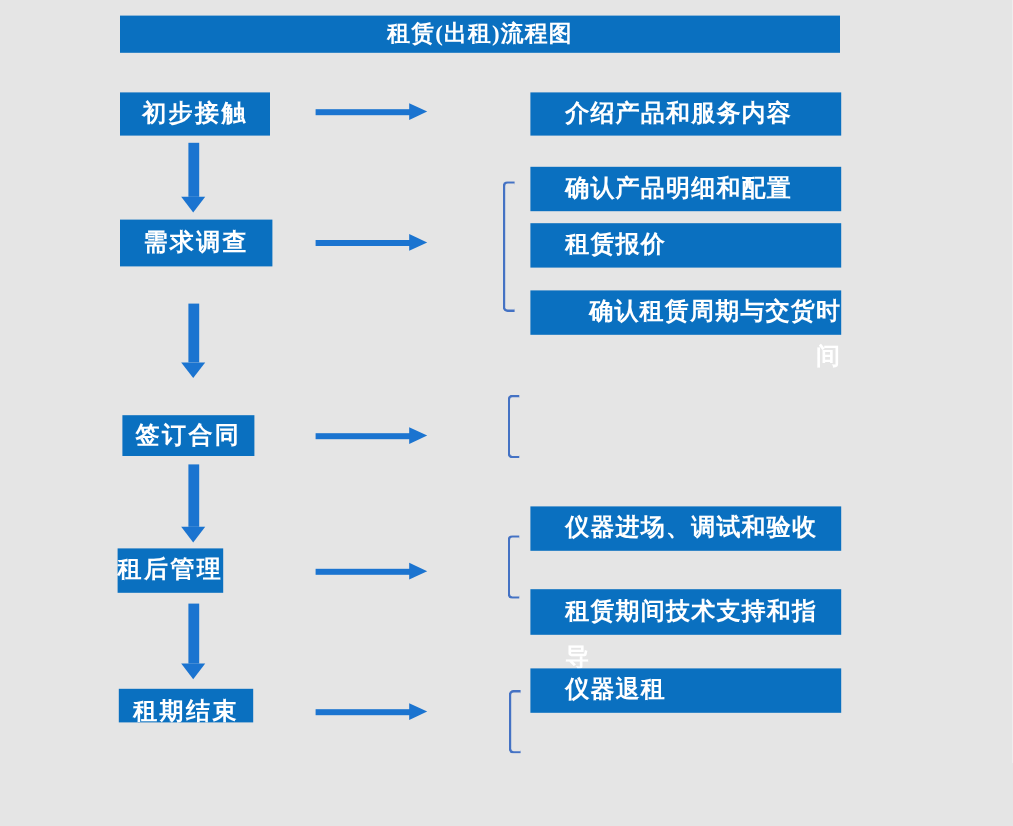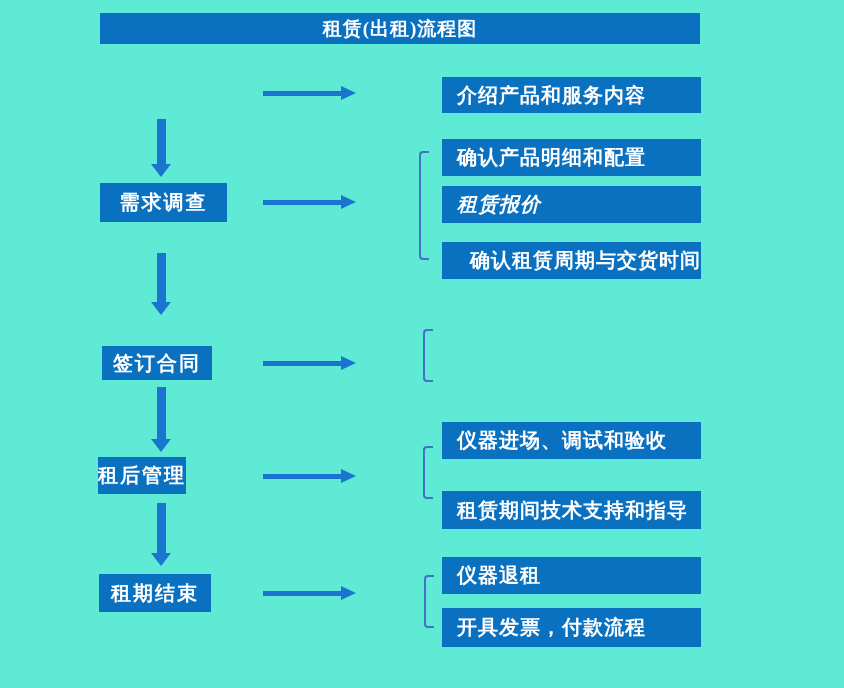--- a/index.html
+++ b/index.html
@@ -1,43 +1,43 @@
 <!DOCTYPE html>
 <html style="--box-blue: #0a70c0; --arrow-blue: #1b74d0; --bracket-blue: #4472c4; --text-white: #ffffff;"><head>
 <meta charset="utf-8">
 <style>
   html,body{margin:0;padding:0;background:#ffffff;}
   .canvas{
-    position:relative;width:844px;height:688px;background:#5eead4;overflow:hidden;
+    position:relative;width:844px;height:688px;background:#e5e5e5;overflow:hidden;
     font-family:"Liberation Serif","DejaVu Serif",serif;
   }
   .box{
     position:absolute;
     background:var(--box-blue,#0a70c0);
     color:var(--text-white,#ffffff);
     font-weight:bold;
     box-sizing:border-box;
   }
   
   .title{
     left:100px;top:13px;width:600px;height:31px;
     line-height:31px;text-align:center;font-size:19px;letter-spacing:1px;
   }
   
   .step{font-size:20px;text-align:center;letter-spacing:2px;}
   .s1{left:100px;top:77px;width:125px;height:36px;line-height:36px;}
   .s2{left:100px;top:183px;width:127px;height:39px;line-height:39px;}
   .s3{left:102px;top:346px;width:110px;height:34px;line-height:34px;}
   .s4{left:98px;top:457px;width:88px;height:37px;line-height:37px;}
-  .s5{left:99px;top:574px;width:112px;height:38px;line-height:38px;}
+  .s5{left:99px;top:574px;width:112px;height:28px;line-height:38px;}
   
-  .detail{left:442px;width:259px;font-size:20px;padding-left:15px;letter-spacing:1px;}
+  .detail{left:442px;width:259px;font-size:20px;padding-left:29px;letter-spacing:1px;}
   .d11{top:77px;height:36px;line-height:36px;}
   .d21{top:139px;height:37px;line-height:37px;}
-  .d22{top:186px;height:37px;line-height:37px;font-style:italic;}
+  .d22{top:186px;height:37px;line-height:37px;}
   .d23{top:242px;height:37px;line-height:37px;text-align:right;}
   .d31{top:311px;height:37px;line-height:37px;}
   .d32{top:362px;height:38px;line-height:38px;}
   .d41{top:422px;height:37px;line-height:37px;}
   .d42{top:491px;height:38px;line-height:38px;}
   .d51{top:557px;height:37px;line-height:37px;}
   .d52{top:608px;height:39px;line-height:39px;}
   
   .h-arrow{position:absolute;left:263px;width:93px;height:14px;}
   .h-arrow .h-shaft{
@@ -78,20 +78,21 @@
   .b4{left:423px;top:446px;height:53px;}
   .b5{left:424px;top:575px;height:53px;}
 </style>
 </head>
 <body>
 
 <div class="canvas">
 
   <div class="box title">租赁(出租)流程图</div>
 
+  <div class="box step s1">初步接触</div>
   <div class="box step s2">需求调查</div>
   <div class="box step s3">签订合同</div>
   <div class="box step s4">租后管理</div>
   <div class="box step s5">租期结束</div>
 
   <div class="v-arrow v1">
       <div class="v-shaft"></div>
       <div class="v-head"></div>
     </div>
   <div class="v-arrow v2">
@@ -137,15 +138,14 @@
 
   <div class="box detail d21">确认产品明细和配置</div>
   <div class="box detail d22">租赁报价</div>
   <div class="box detail d23">确认租赁周期与交货时间</div>
 
 
   <div class="box detail d41">仪器进场、调试和验收</div>
   <div class="box detail d42">租赁期间技术支持和指导</div>
 
   <div class="box detail d51">仪器退租</div>
-  <div class="box detail d52">开具发票，付款流程</div>
 
 </div>
 
 </body></html>

